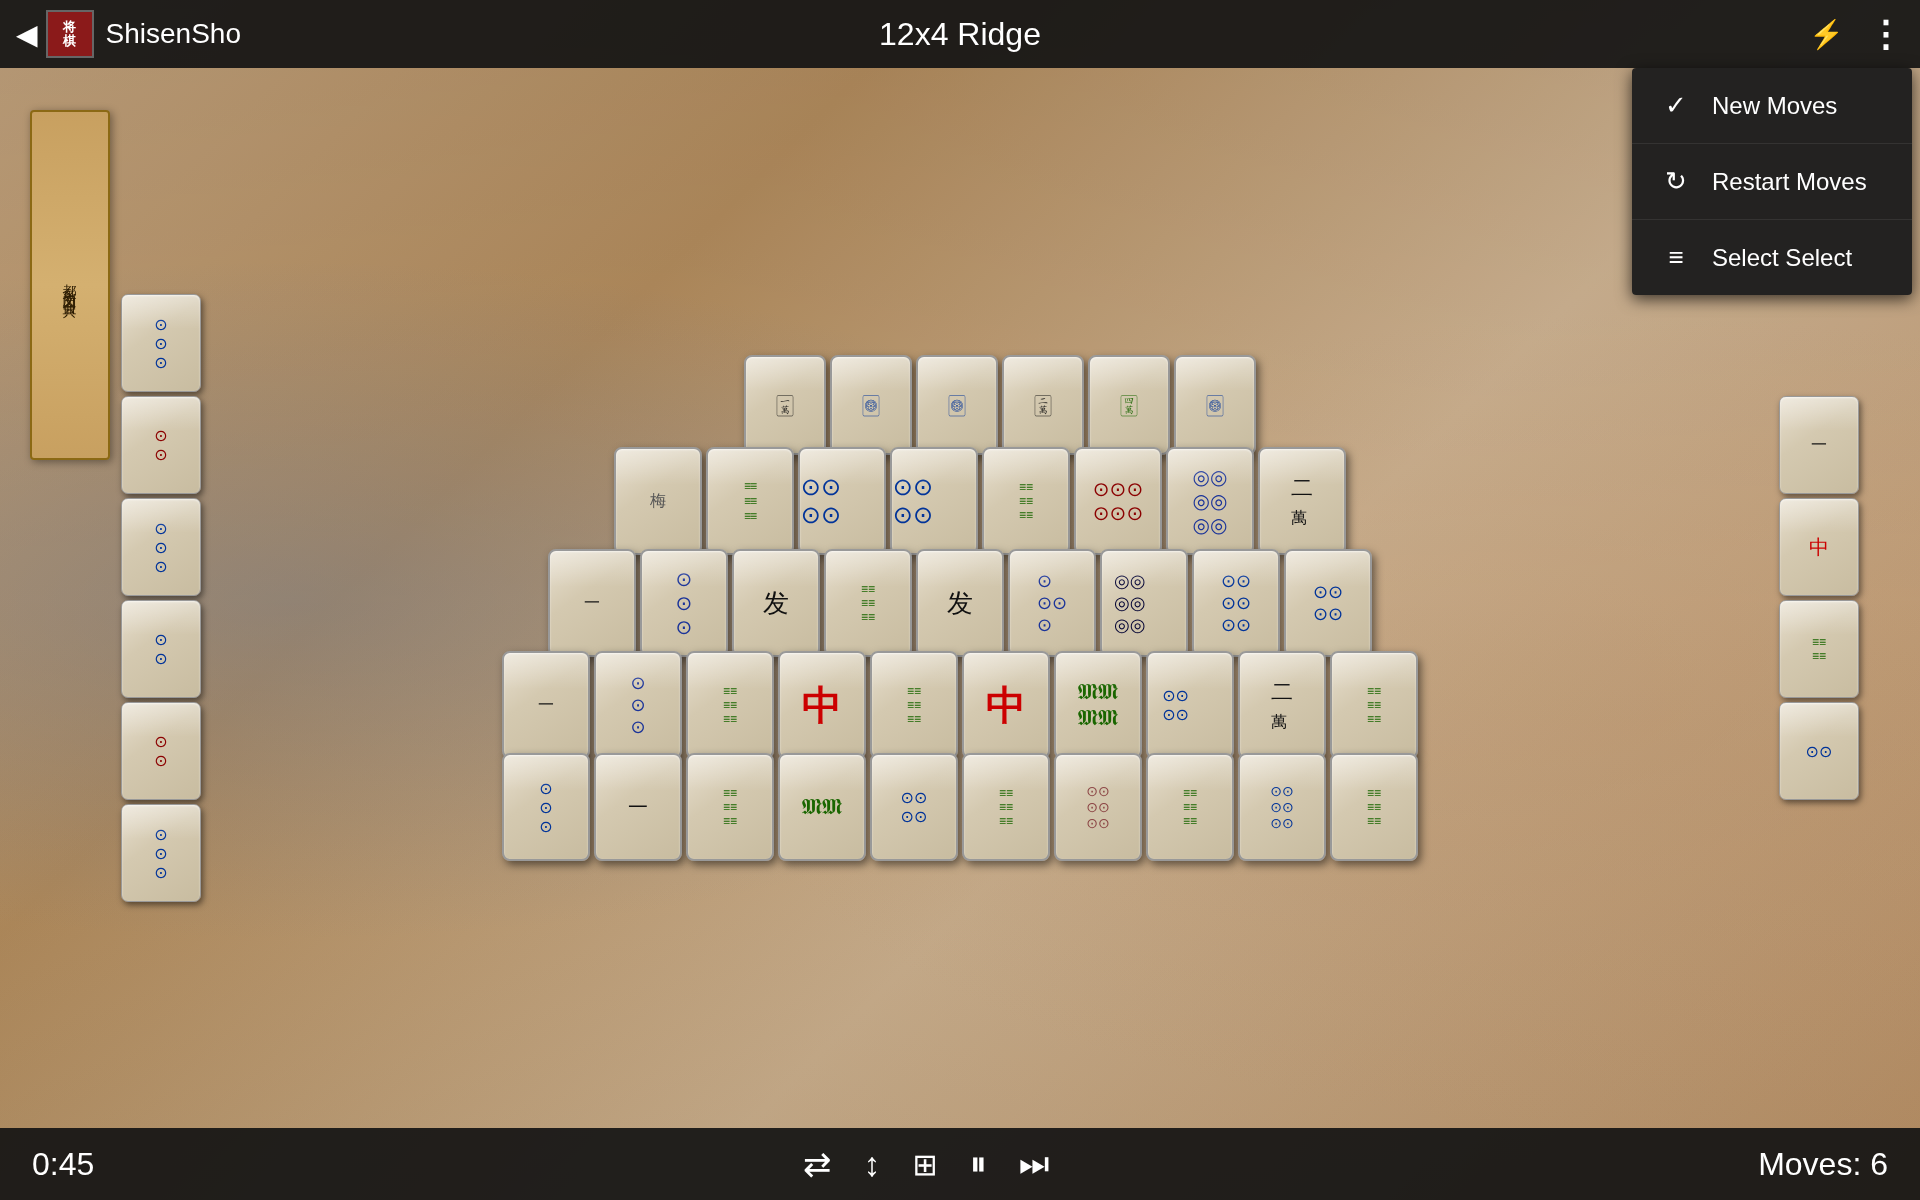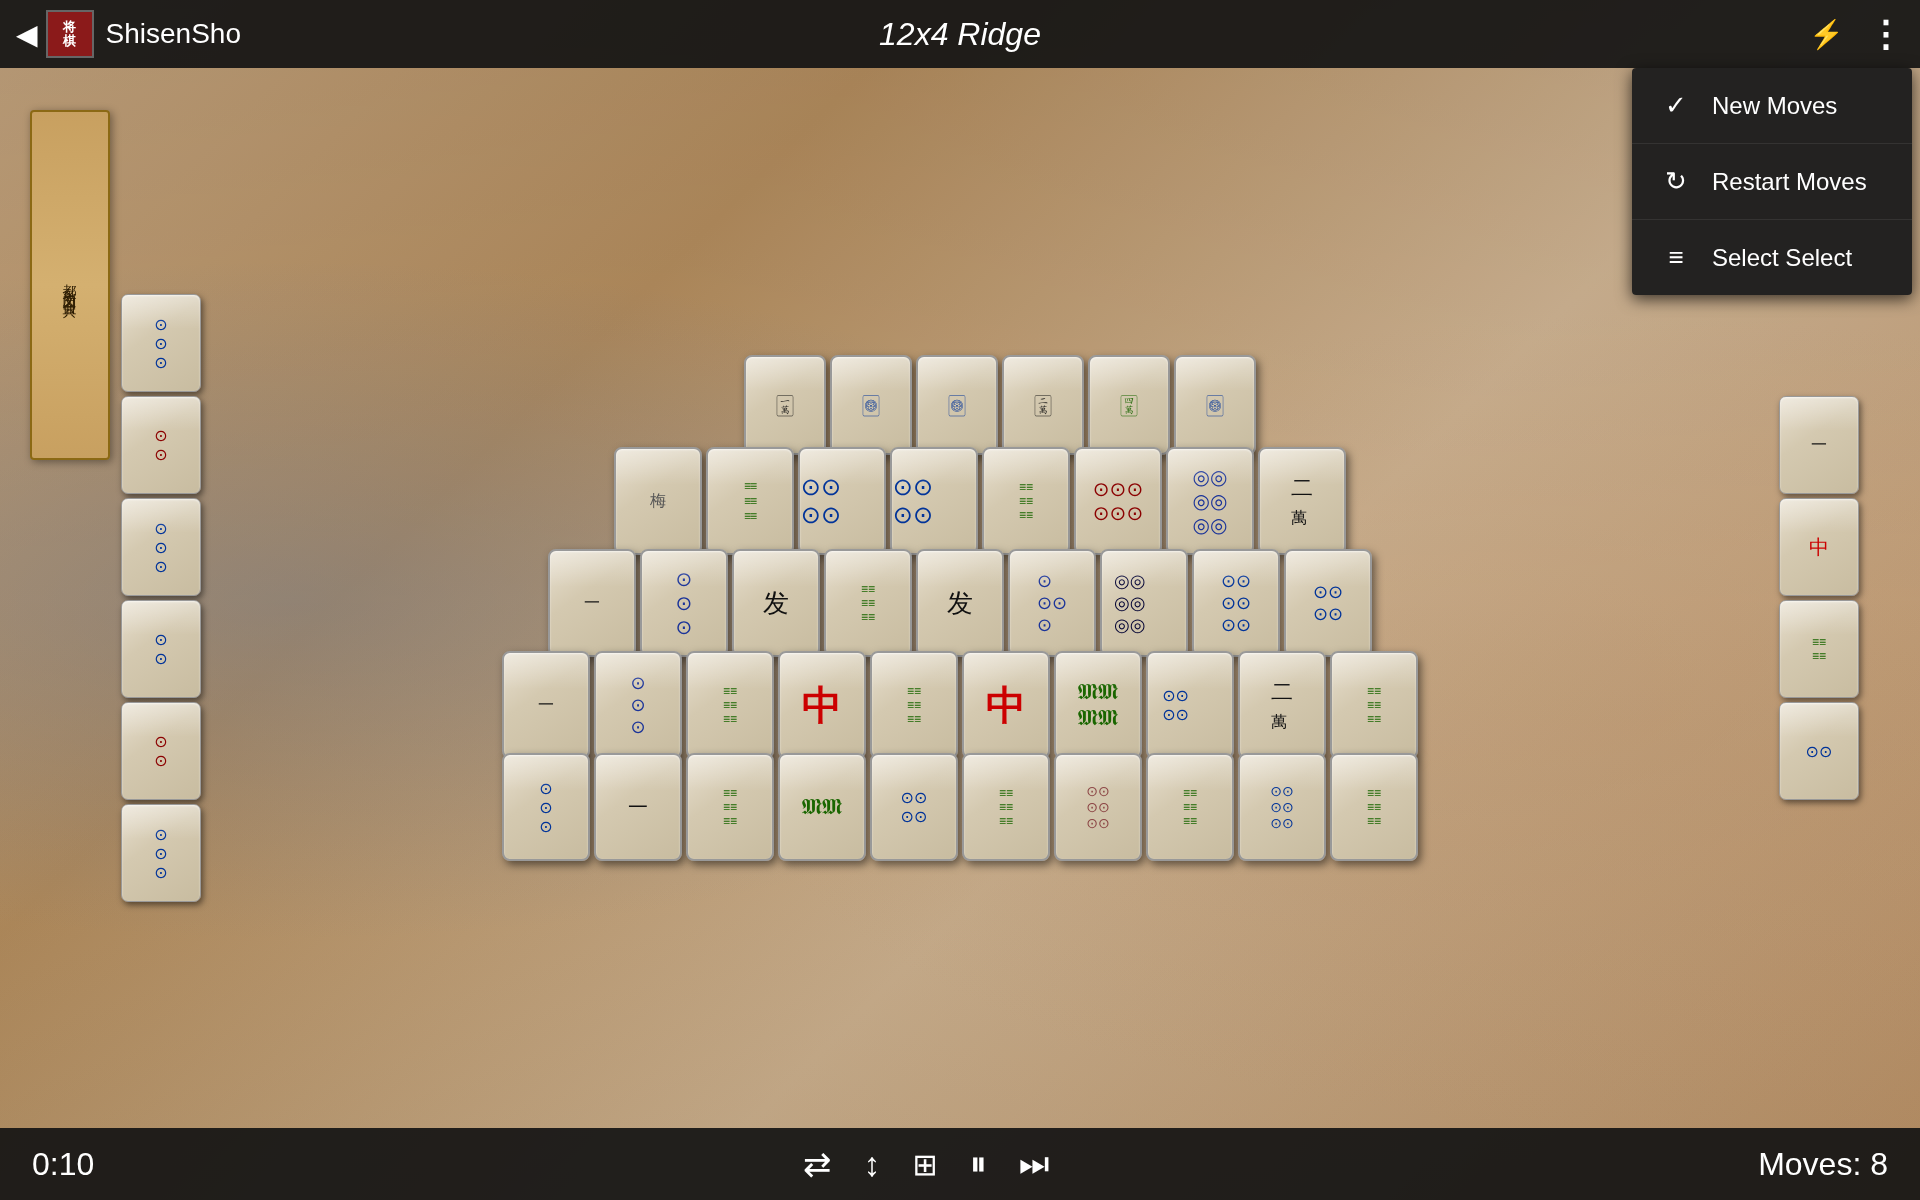--- a/index.html
+++ b/index.html
@@ -72,21 +72,20 @@
       flex: 1;
     }
 
     .game-title {
       position: absolute;
       left: 50%;
       transform: translateX(-50%);
       color: #fff;
       font-size: 32px;
       font-weight: 400;
-      font-style: italic;
     }
 
     .toolbar-right {
       display: flex;
       align-items: center;
       gap: 24px;
     }
 
     .toolbar-icon {
       color: #fff;
@@ -446,24 +445,24 @@
     <span class="menu-icon">↻</span>
     <span>Restart Moves</span>
   </div>
   <div class="menu-item">
     <span class="menu-icon">≡</span>
     <span>Select Select</span>
   </div>
 </div>
 
 <div class="bottom-bar">
-  <span class="timer">0:10</span>
+  <span class="timer">0:45</span>
 
   <div class="bottom-controls">
     <span class="bottom-icon" style="font-size:34px;">⇄</span>
     <span class="bottom-icon" style="font-size:34px;">↕</span>
     <span class="bottom-icon" style="font-size:30px;">⊞</span>
     <span class="bottom-icon" style="font-size:34px;">⏸</span>
     <span class="bottom-icon" style="font-size:34px;">⏭</span>
   </div>
 
-  <span class="moves-count">Moves: 8</span>
+  <span class="moves-count">Moves: 6</span>
 </div>
 
 </body></html>

